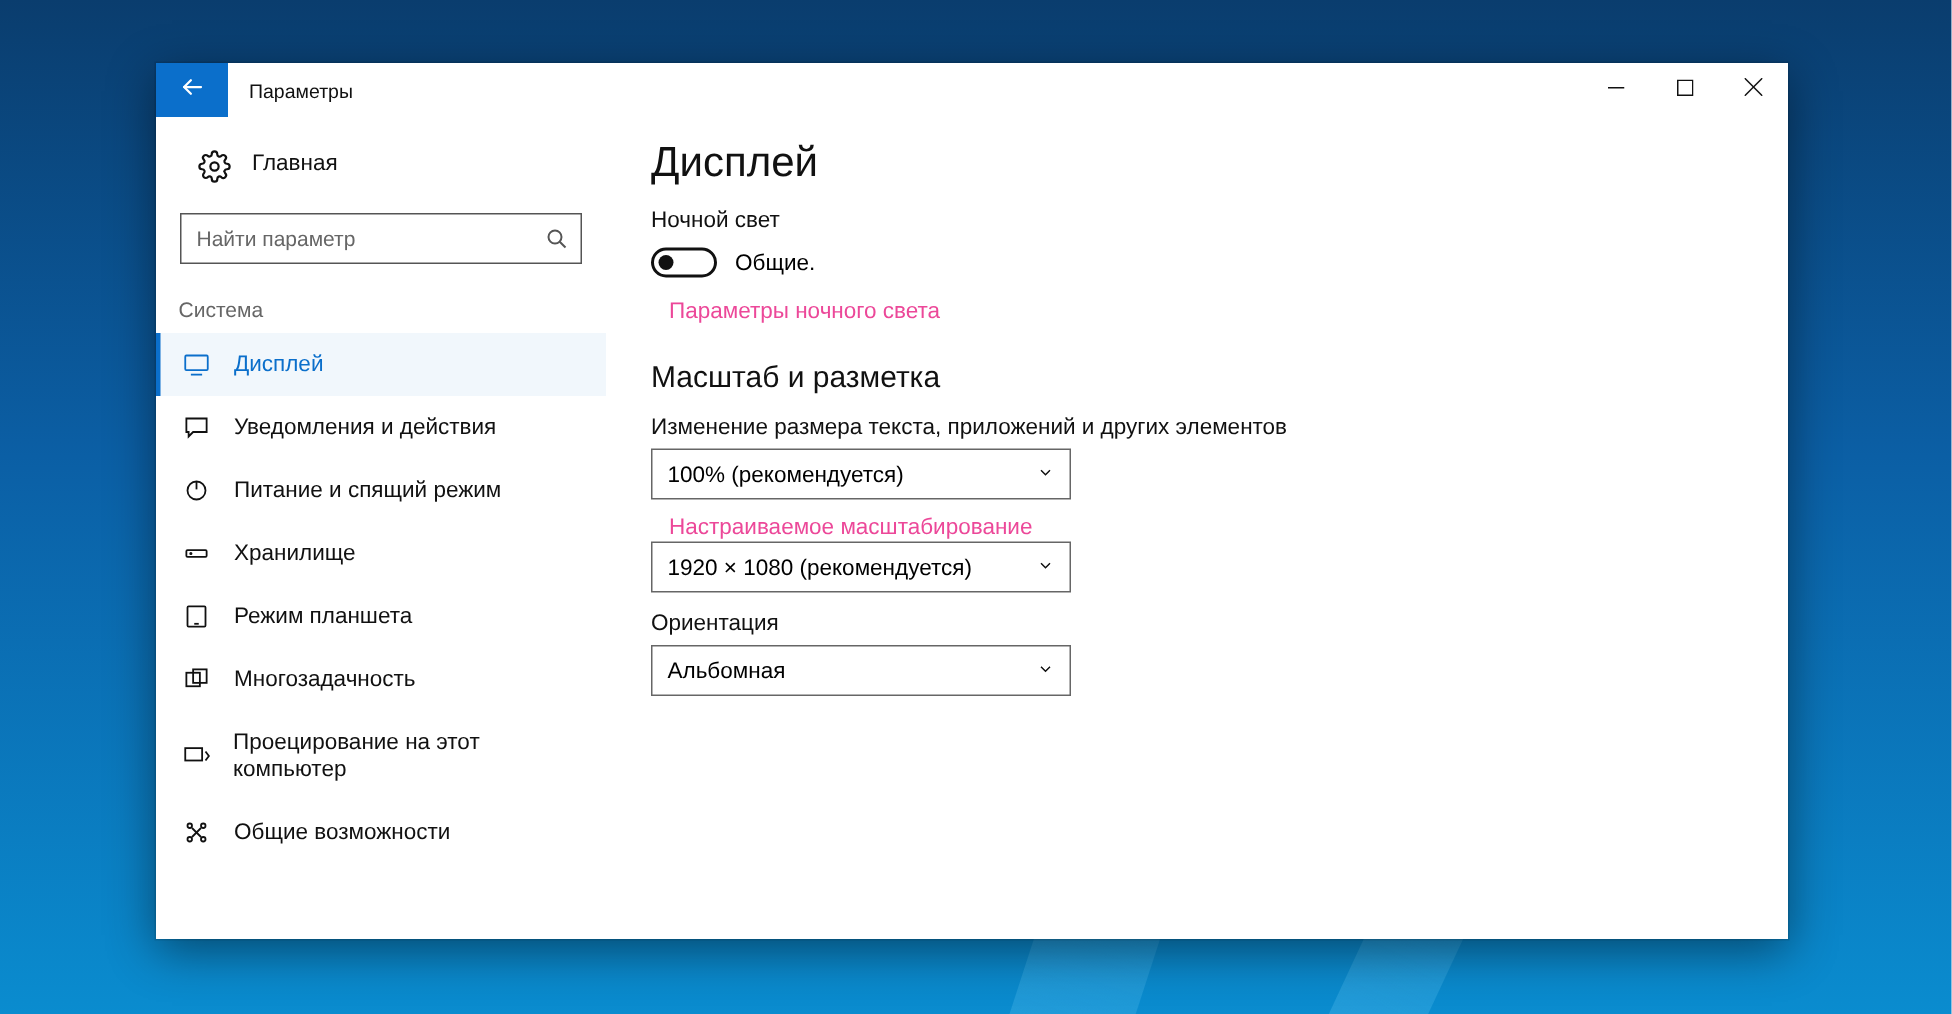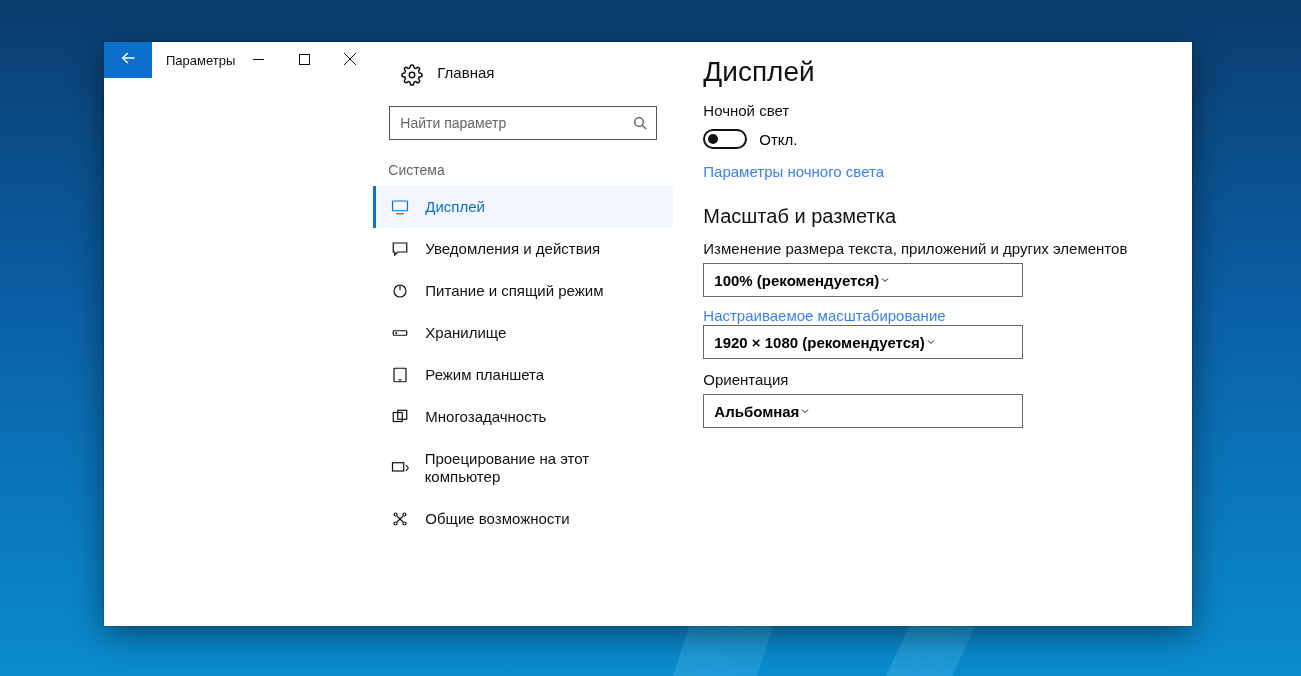--- a/index.html
+++ b/index.html
@@ -28,21 +28,21 @@
     filter: blur(0.5px);
   }
   .desktop-light-rays::after { left: 80%; transform: rotate(25deg); width:60px; }
 
   .window {
     position: absolute;
     top: 42px; left: 104px;
     width: 1088px; height: 584px;
     background: #fff;
     box-shadow: 0 8px 30px rgba(0,0,0,0.45), 0 0 0 1px rgba(0,0,0,0.1);
-    display: flex; 
+    display: flex; flex-direction: column;
     overflow: hidden;
   }
 
   
   .titlebar {
     height: 36px; display: flex; align-items: stretch; background: #fff;
     flex-shrink: 0;
   }
   .back-btn {
     width: 48px; background: #0b6fcb; color: #fff;
@@ -122,27 +122,27 @@
   .toggle-row { display:flex; align-items:center; margin: 10px 0 14px 0; }
   .toggle {
     width:44px; height:20px; border:2px solid #111; border-radius:999px;
     position:relative; margin-right:12px; cursor:default;
   }
   .toggle::after {
     content:""; position:absolute; left:3px; top:50%; transform:translateY(-50%);
     width:10px; height:10px; border-radius:50%; background:#111;
   }
   .toggle-state { font-size:15px; }
-  .link { color:#3b82f6; font-size:15px; cursor:default; display:inline-block; }
+  .link { color:#ec4899; font-size:15px; cursor:default; display:inline-block;margin-left:12px; }
   .content h2.second { margin-top: 24px; }
   .field-label { font-size:15px; margin: 12px 0 6px 0; color:#111; }
   .select-box {
-    width: 320px; height:34px; border:1.5px solid #666;
-    display:flex; align-items:center; 
-    padding: 0 10px; font-size:15px; cursor:default; background:#fff;font-weight:bold;
+    width: 280px; height:34px; border:1.5px solid #666;
+    display:flex; align-items:center; justify-content:space-between;
+    padding: 0 10px; font-size:15px; cursor:default; background:#fff;
   }
   .select-box .chevron svg { width:12px; height:12px; }
   .link.smaller { margin-top:10px; }
 
 </style>
 </head>
 <body>
 
 <div class="desktop">
   <div class="desktop-light-rays"></div>
@@ -295,21 +295,21 @@
       </div>
 
       <div class="content">
 
         <h1>Дисплей</h1>
 
 
         <div class="setting-label">Ночной свет</div>
         <div class="toggle-row">
           <div class="toggle"></div>
-          <div class="toggle-state">Откл.</div>
+          <div class="toggle-state">Общие.</div>
         </div>
 
         <a class="link">Параметры ночного света</a>
 
         <h2 class="second">Масштаб и разметка</h2>
 
         <div class="field-label">Изменение размера текста, приложений и других элементов</div>
         <div class="select-box">
           <span>100% (рекомендуется)</span>
           <span class="chevron"><svg viewBox="0 0 24 24" fill="none" stroke="#111" stroke-width="2">

